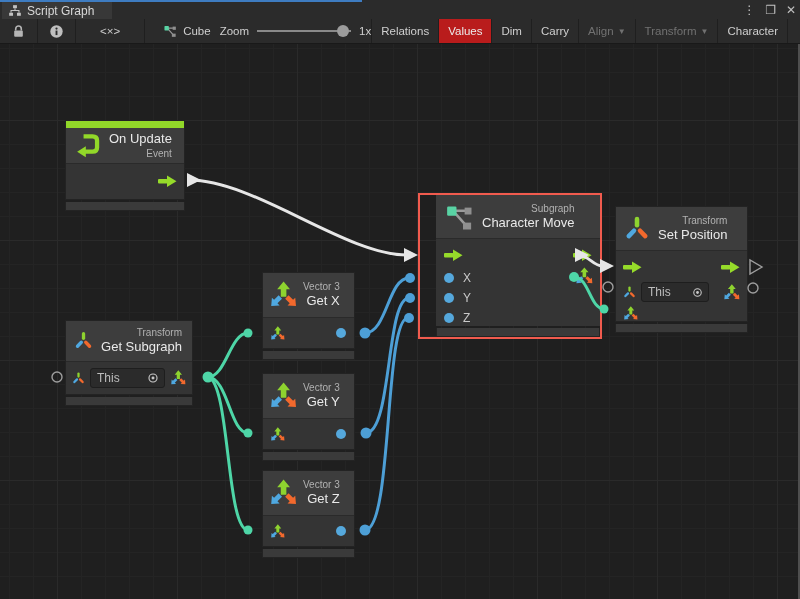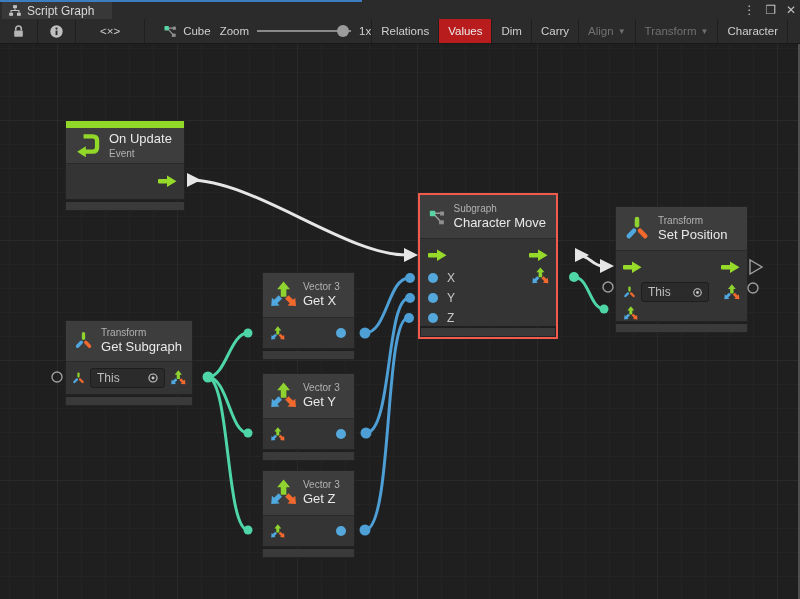--- a/index.html
+++ b/index.html
@@ -41,21 +41,21 @@
               linear-gradient(#242424 1px, transparent 1px),
               linear-gradient(90deg, #242424 1px, transparent 1px);
             background-size:120px 120px,120px 120px,24px 24px,24px 24px;
             background-position:0 76px,57px 0,0 4px,9px 0; }
   .vscroll { position:absolute; right:0; top:44px; width:2px; height:555px; background:#4e4e4e; }
 
   
   .node { position:absolute; }
   .nmain { background:#343434; border:1px solid #232323; }
   .nheader { background:#3d3d3d; border-bottom:1px solid #2a2a2a; display:flex; align-items:center;
-             gap:8px; padding:0 10px 0 8px; }
+             gap:8px; padding:0 10px 0 8px;text-align:right; }
   .ncap { font-size:10px; color:#b2b2b2; line-height:1.3; }
   .ntitle { font-size:13px; color:#e9e9e9; line-height:1.3; white-space:nowrap; }
   .nfooter { height:9px; background:#3a3a3a; border:1px solid #232323; border-top:none; margin-top:2px; }
   .topbar { height:7px; background:#92d829; }
   .nbody { position:relative; }
   .prow { display:flex; align-items:center; }
   .port-dot { width:10px; height:10px; border-radius:50%; background:#55a8dc; flex:0 0 auto; }
   .plabel { font-size:12px; color:#c9c9c9; margin-left:9px; }
   .flow-ic { width:19px; height:13px; color:#96db2a; }
   .this-field { display:flex; align-items:center; height:20px; background:#2b2b2b; border:1px solid #1e1e1e;
@@ -317,21 +317,21 @@
             <use href="#vec3"></use>
           </svg>
         <div style="flex:1;"></div>
         <div class="port-dot"></div>
       </div>
     </div>
   </div>
   <div class="nfooter"></div>
 </div>
 
-<div class="node selected" style="left:418px; top:193px; width:140px;">
+<div class="node selected" style="left:418px; top:193px; width:184px;padding-left:16px;">
   <div class="nmain" style="border:none;">
     <div class="nheader" style="height:44px;">
       <svg width="30" height="30" viewBox="0 0 24 24">
           <use href="#subgraphIc"></use>
         </svg>
       <div>
         <div class="ncap">Subgraph</div>
         <div class="ntitle">Character Move</div>
       </div>
     </div>

